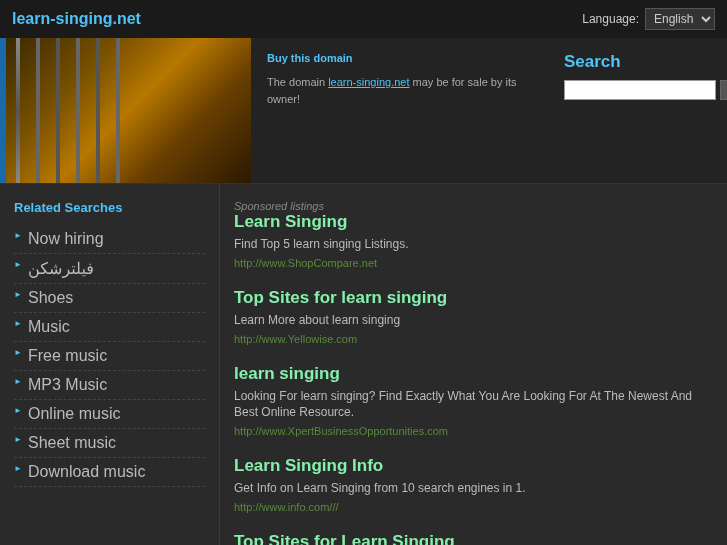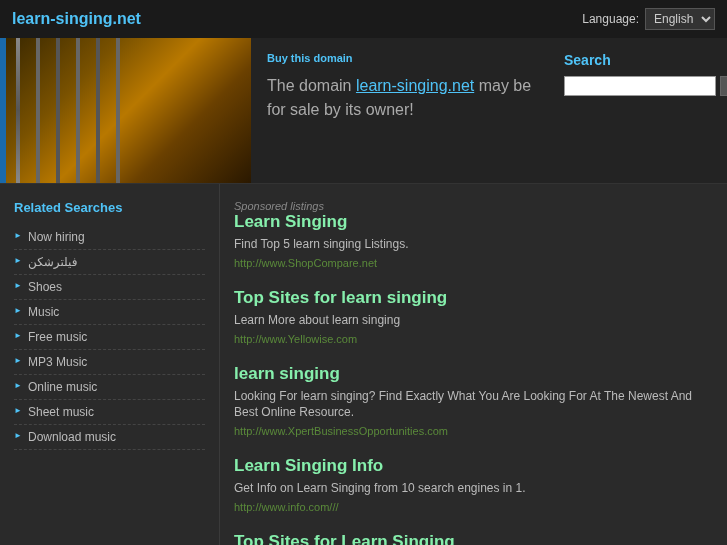--- a/index.html
+++ b/index.html
@@ -78,36 +78,36 @@
       background-color: #232323;
     }
     #hero .buy-domain h2 {
       color: #4fc3f7;
       font-size: 11px;
       font-weight: bold;
       margin-bottom: 10px;
     }
     #hero .buy-domain p {
       color: #aaa;
-      font-size: 16px;
+      font-size: 11px;
       line-height: 1.5;
     }
     #hero .buy-domain p a {
       color: #4fc3f7;
       text-decoration: underline;
     }
     #hero .search-box {
       width: 175px;
       padding: 14px 12px;
       background-color: #232323;
       flex-shrink: 0;
     }
     #hero .search-box h3 {
       color: #4fc3f7;
-      font-size: 14px;
+      font-size: 17px;
       font-weight: bold;
       margin-bottom: 8px;
     }
     #hero .search-box .search-row {
       display: flex;
       gap: 4px;
     }
     #hero .search-box input {
       flex: 1;
       background: #fff;
@@ -146,21 +146,21 @@
     }
     #sidebar ul {
       list-style: none;
     }
     #sidebar ul li {
       border-bottom: 1px dashed #444;
       padding: 5px 0 5px 14px;
       position: relative;
       cursor: pointer;
       color: #bbb;
-      font-size: 12px;
+      font-size: 16px;
     }
     #sidebar ul li::before {
       content: '►';
       position: absolute;
       left: 0;
       font-size: 8px;
       color: #4fc3f7;
       top: 6px;
     }
 

